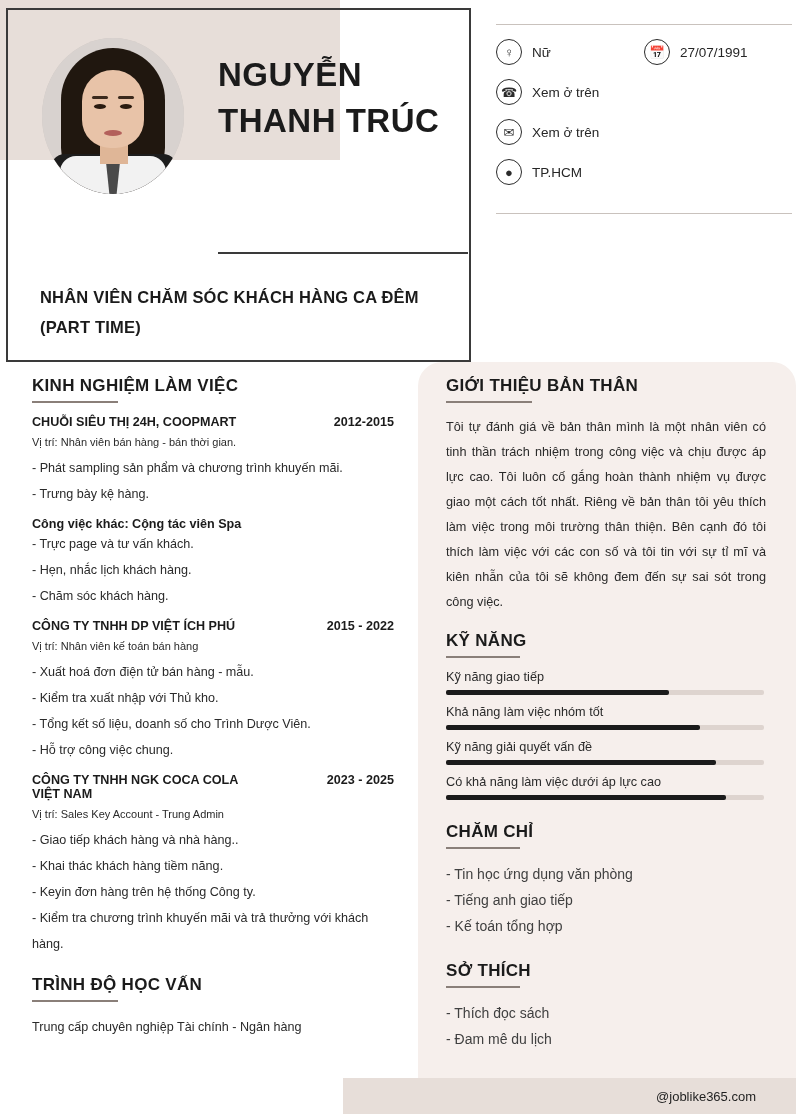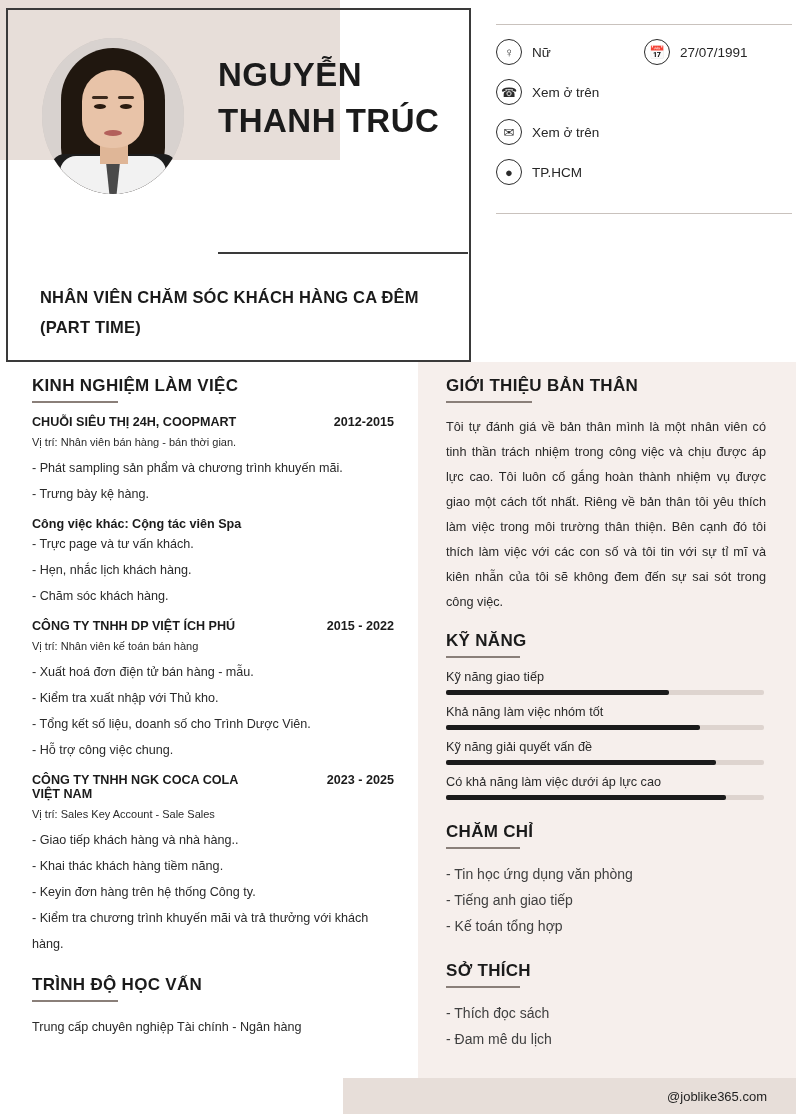--- a/index.html
+++ b/index.html
@@ -100,21 +100,21 @@
   }
   .c-txt { font-size: 13.5px; color: #262626; }
 
   
   .left-col {
     position: absolute; left: 0; top: 362px; width: 418px; height: 752px;
     background: #ffffff; padding: 14px 24px 0 32px;
   }
   .right-col {
     position: absolute; left: 418px; top: 362px; width: 378px; height: 752px;
-    background: #f6efec; padding: 14px 30px 0 28px;
+    background: #f6efec; padding: 14px 30px 0 28px; border-radius: 24px;
   }
   .sec-h {
     font-size: 17px; font-weight: bold; letter-spacing: 0.3px;
     color: #1b1b1b; margin-bottom: 2px; display: inline-block;
   }
   .sec-underline { width: 74px; height: 2px; background: #8a7f79; margin: 3px 0 12px 0; }
   .sec-underline.wide { width: 86px; }
 
   .job-head {
     display: flex; justify-content: space-between; align-items: baseline;
@@ -137,21 +137,21 @@
   .bar-bg { width: 318px; height: 5px; background: #ded4cf; border-radius: 2px; }
   .bar-fg { height: 5px; background: #1b1b1b; border-radius: 2px; }
   .li { font-size: 14px; color: #404040; line-height: 26px; }
   .mt18 { margin-top: 18px; }
   .mt22 { margin-top: 22px; }
 
   .footer {
     position: absolute; left: 343px; top: 1078px; width: 453px; height: 36px;
     background: #e7ded9;
     display: flex; align-items: center; justify-content: flex-end;
-    padding-right: 29px;
+    padding-right: 40px;
   }
   .footer span { font-size: 13px; color: #1f1f1f; }
 </style>
 </head>
 <body>
 
 <div class="page">
 
   <div class="header">
     <div class="hdr-beige"></div>
@@ -252,21 +252,21 @@
       <div class="b-line">- Tổng kết số liệu, doanh số cho Trình Dược Viên.</div>
       <div class="b-line">- Hỗ trợ công việc chung.</div>
     </div>
 
     
     <div class="job-block">
       <div class="job-head">
         <span class="jh-name">CÔNG TY TNHH NGK COCA COLA VIỆT NAM</span>
         <span class="jh-date">2023 - 2025</span>
       </div>
-      <div class="pos-line">Vị trí: Sales Key Account - Sale Sales</div>
+      <div class="pos-line">Vị trí: Sales Key Account - Trung Admin</div>
       <div class="b-line">- Giao tiếp khách hàng và nhà hàng..</div>
       <div class="b-line">- Khai thác khách hàng tiềm năng.</div>
       <div class="b-line">- Keyin đơn hàng trên hệ thống Công ty.</div>
       <div class="b-line">- Kiểm tra chương trình khuyến mãi và trả thưởng với khách hàng.</div>
     </div>
 
     <div class="mt18">
       <div class="sec-h">TRÌNH ĐỘ HỌC VẤN</div>
       <div class="sec-underline wide"></div>
       <div class="b-line">Trung cấp chuyên nghiệp Tài chính - Ngân hàng</div>

